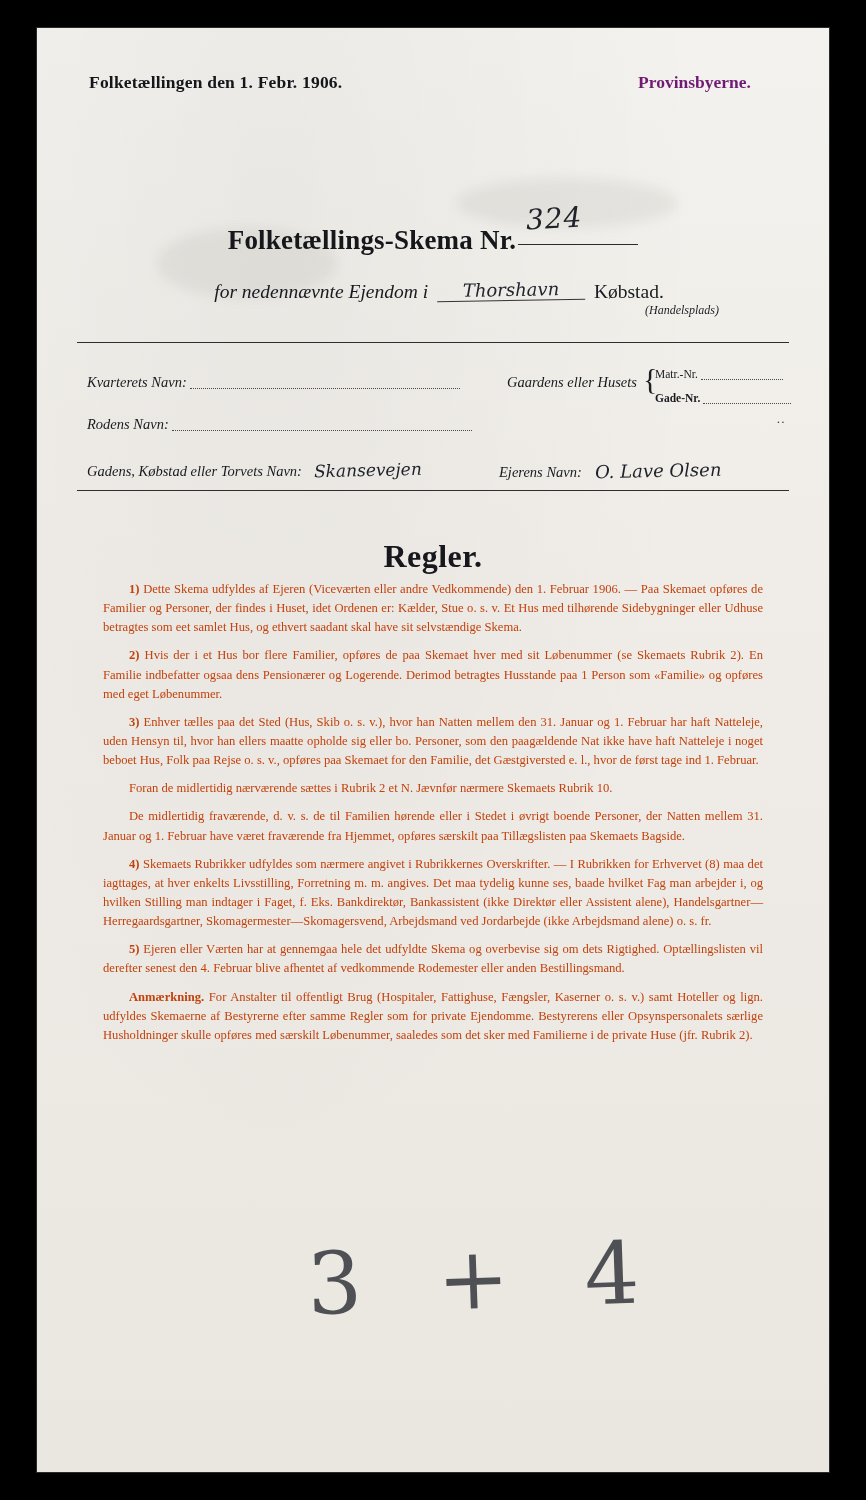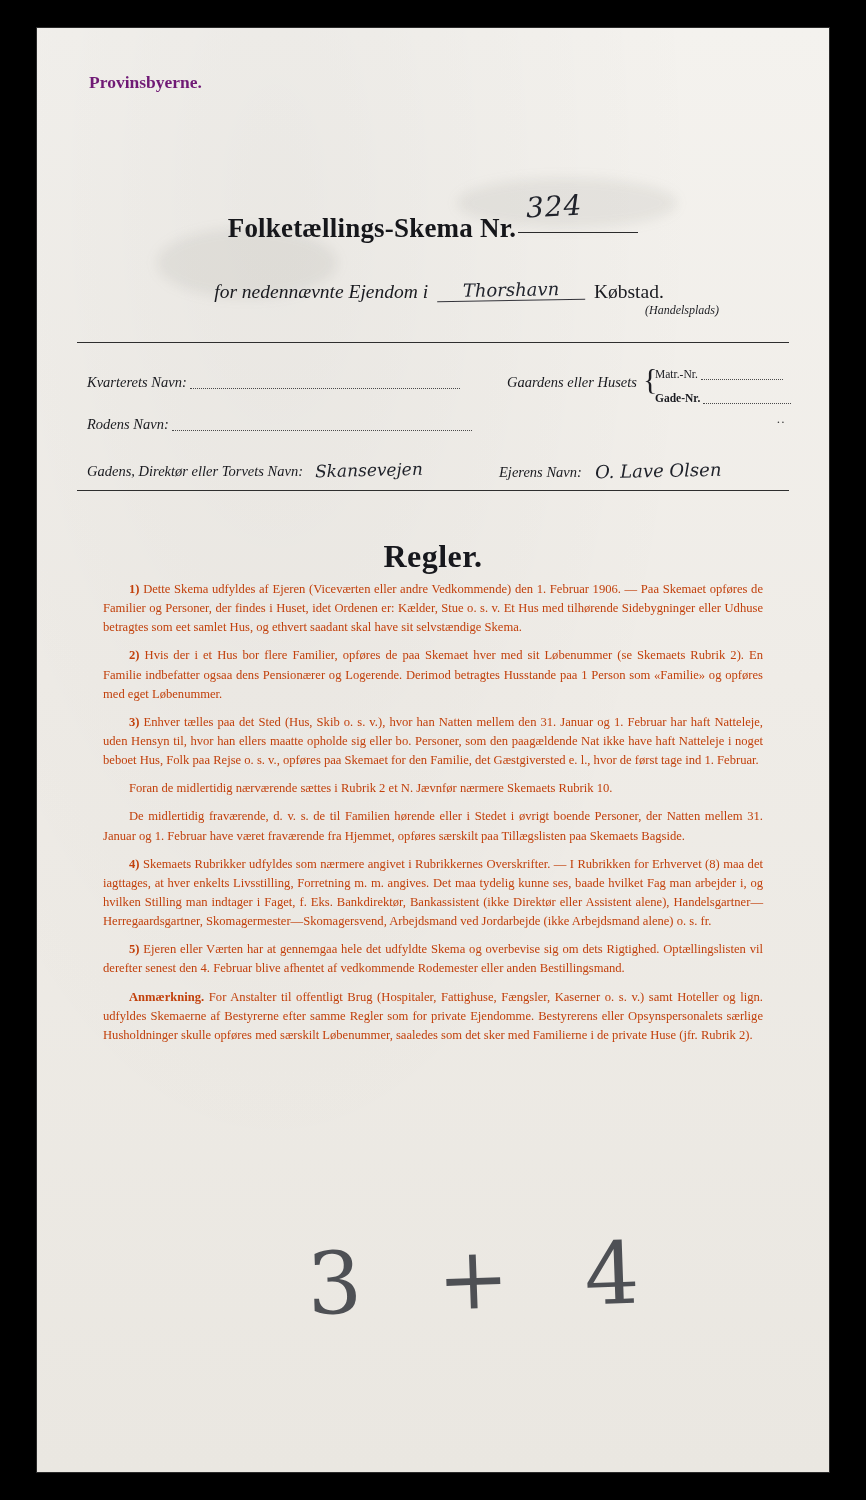--- a/index.html
+++ b/index.html
@@ -49,21 +49,21 @@
   .hdr-right {
     font-size: 17.5px;
     font-weight: bold;
     color: #701a75;
     padding-right: 34px;
   }
 
   
   .title-line {
     position: absolute;
-    top: 184px;
+    top: 196px;
     left: 0;
     width: 100%;
     text-align: center;
   }
   .title-main {
     display: inline-block;
     font-size: 27px;
     font-weight: bold;
     color: #16171b;
     letter-spacing: 0.2px;
@@ -231,20 +231,21 @@
 </head>
 <body>
 
 <div id="page">
   <div class="sheet-inner"></div>
 
   <div class="smudge" style="left:120px; top:200px; width:180px; height:70px;"></div>
   <div class="smudge" style="left:420px; top:150px; width:220px; height:50px;"></div>
 
   <div class="hdr">
+    <div class="hdr-left">Folketællingen den 1. Febr. 1906.</div>
     <div class="hdr-right">Provinsbyerne.</div>
   </div>
 
   <div class="title-line">
     <span class="title-main">Folketællings-Skema Nr.</span><span class="title-nr-rule"><span class="hand hand-nr">324</span></span>
   </div>
 
   <div class="subtitle-line">
     <span class="ital">for nedennævnte Ejendom i</span>
     <span class="inline-hand">Thorshavn</span>
@@ -272,21 +273,21 @@
     <span class="dots" style="width:88px;"></span>
   </div>
 
   <div class="frm" id="f-roden">
     <span>Rodens Navn:</span>
     <span class="dots" style="width:300px;"></span>
   </div>
   <div class="dot-mark">··</div>
 
   <div class="frm" id="f-gaden">
-    <span>Gadens, Direktør eller Torvets Navn:</span>
+    <span>Gadens, Købstad eller Torvets Navn:</span>
     <span class="hand-field" style="margin-left:8px;">Skansevejen</span>
   </div>
 
   <div class="frm" id="f-ejer">
     <span>Ejerens Navn:</span>
     <span class="hand-field" style="margin-left:10px; font-size:18px;">O. Lave Olsen</span>
   </div>
 
   <div class="rule" id="rule2"></div>
 

